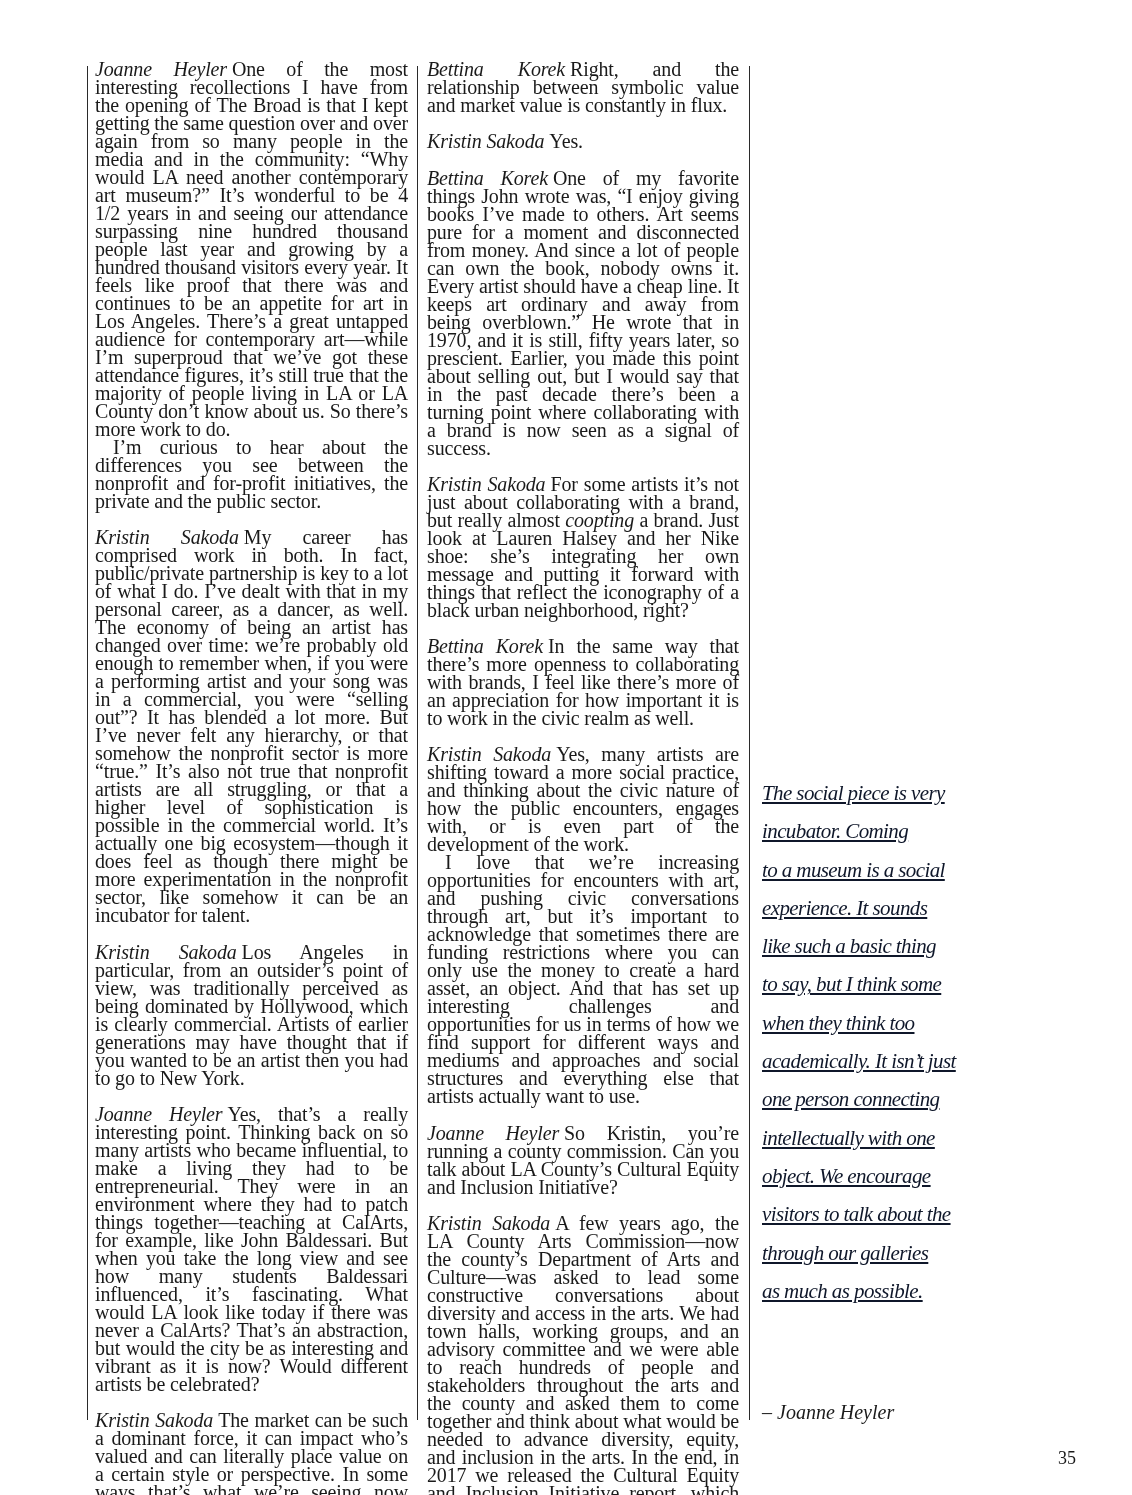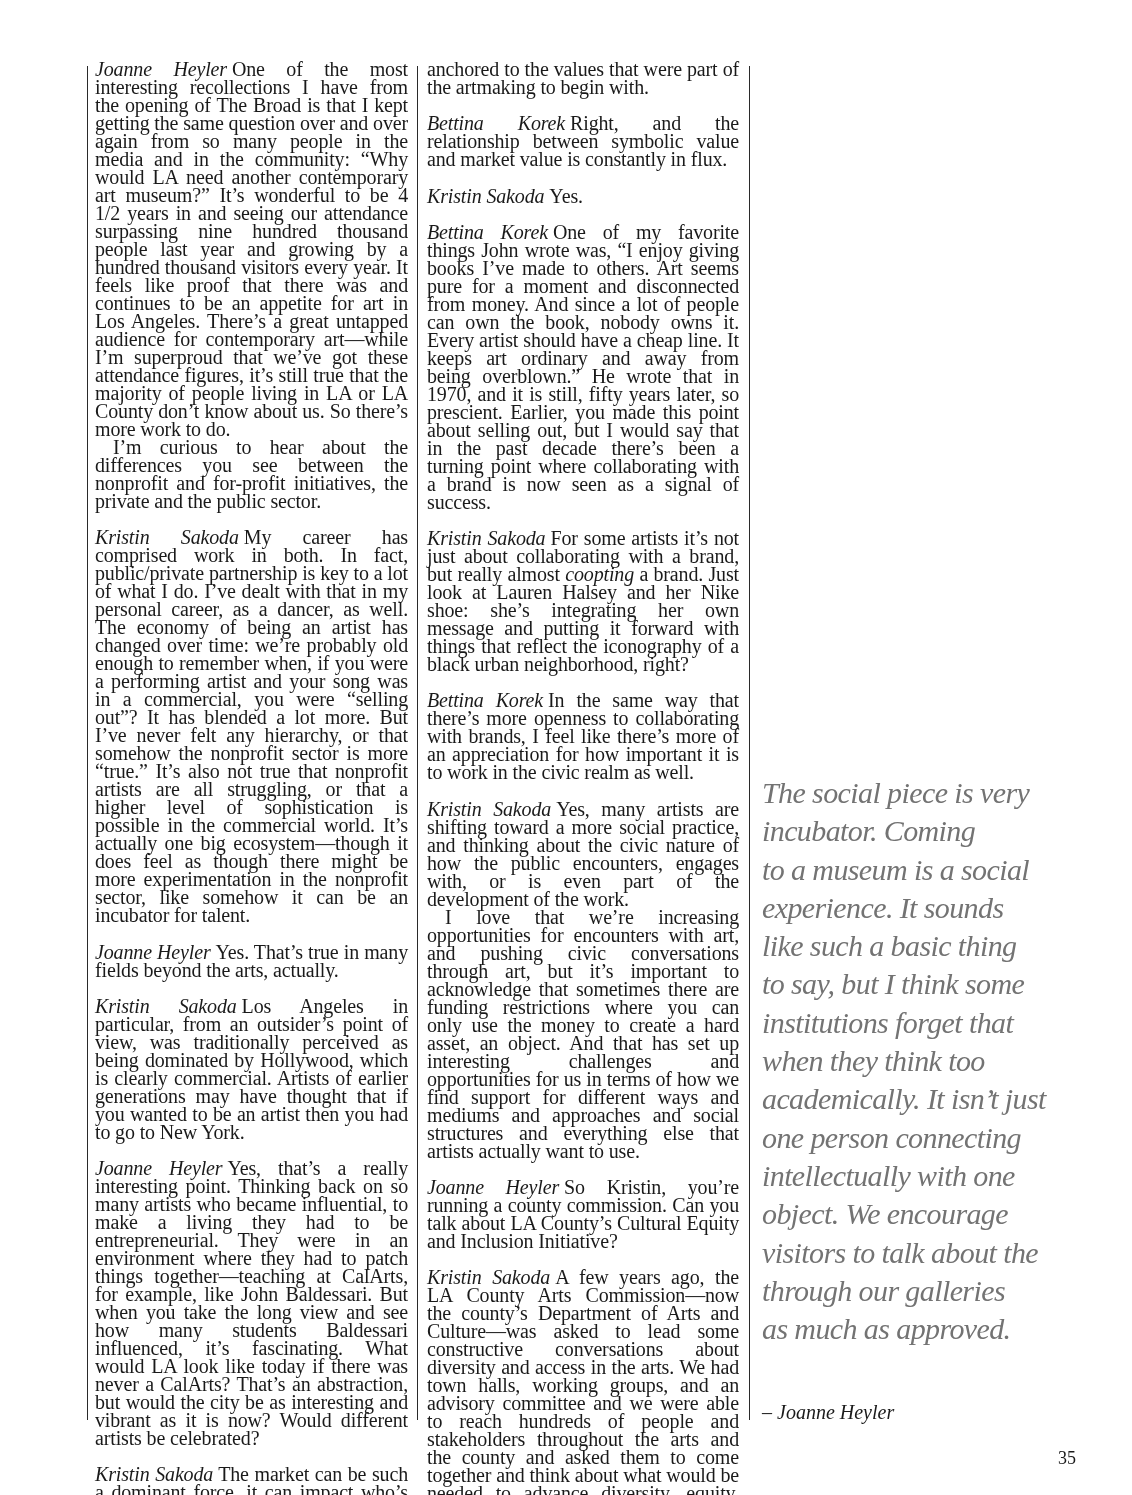--- a/index.html
+++ b/index.html
@@ -54,24 +54,25 @@
     margin-right: 5px;
   }
   .em { font-style: italic; }
 
   .pullquote {
     position: absolute;
     left: 762px;
     top: 774px;
     width: 300px;
     font-style: italic;
-    font-size: 30px;
+    font-size: 21px;
     line-height: 38.3px;
     letter-spacing: -0.6px;
-    color: #737373;
+    color: #0f172a;
+    text-decoration: underline;
   }
   .pullquote .pq-line { display: block; white-space: nowrap; }
   .attribution {
     position: absolute;
     left: 762px;
     top: 1401px;
     font-style: italic;
     font-size: 20px;
     color: #1a1a1a;
   }
@@ -92,40 +93,34 @@
 
 <div class="col col-1">
   <p class="para">
     <span class="speaker">Joanne Heyler</span><span>One of the most interesting recollections I have from the opening of The Broad is that I kept getting the same question over and over again from so many people in the media and in the community: “Why would LA need another contemporary art museum?” It’s wonderful to be 4 1/2 years in and seeing our attendance surpassing nine hundred thousand people last year and growing by a hundred thousand visitors every year. It feels like proof that there was and continues to be an appetite for art in Los Angeles. There’s a great untapped audience for contemporary art—while I’m superproud that we’ve got these attendance figures, it’s still true that the majority of people living in LA or LA County don’t know about us. So there’s more work to do.</span>
     <span class="cont">I’m curious to hear about the differences you see between the nonprofit and for-profit initiatives, the private and the public sector.</span>
   </p>
   <p class="para">
     <span class="speaker">Kristin Sakoda</span><span>My career has comprised work in both. In fact, public/private partnership is key to a lot of what I do. I’ve dealt with that in my personal career, as a dancer, as well. The economy of being an artist has changed over time: we’re probably old enough to remember when, if you were a performing artist and your song was in a commercial, you were “selling out”? It has blended a lot more. But I’ve never felt any hierarchy, or that somehow the nonprofit sector is more “true.” It’s also not true that nonprofit artists are all struggling, or that a higher level of sophistication is possible in the commercial world. It’s actually one big ecosystem—though it does feel as though there might be more experimentation in the nonprofit sector, like somehow it can be an incubator for talent.</span>
   </p>
   <p class="para">
-    <span class="speaker">Joanne Heyler</span><span>Yes. That’s true in many fields beyond the arts, actually.</span>
-  </p>
-  <p class="para">
     <span class="speaker">Kristin Sakoda</span><span>Los Angeles in particular, from an outsider’s point of view, was traditionally perceived as being dominated by Hollywood, which is clearly commercial. Artists of earlier generations may have thought that if you wanted to be an artist then you had to go to New York.</span>
   </p>
   <p class="para">
     <span class="speaker">Joanne Heyler</span><span>Yes, that’s a really interesting point. Thinking back on so many artists who became influential, to make a living they had to be entrepreneurial. They were in an environment where they had to patch things together—teaching at CalArts, for example, like John Baldessari. But when you take the long view and see how many students Baldessari influenced, it’s fascinating. What would LA look like today if there was never a CalArts? That’s an abstraction, but would the city be as interesting and vibrant as it is now? Would different artists be celebrated?</span>
   </p>
   <p class="para">
     <span class="speaker">Kristin Sakoda</span><span>The market can be such a dominant force, it can impact who’s valued and can literally place value on a certain style or perspective. In some ways that’s what we’re seeing now with so many African American artists being recognized as seminal, but their work has always been great American art, right? There’s this evolving valuation, which is external, that’s happening now. It’s not the values of the artists themselves, or the values the communities placed on them.</span>
   </p>
   <p class="para">
     <span class="speaker">Joanne Heyler</span><span>The market can have its own language, and it’s not always a language completely</span>
   </p>
 </div>
 
 <div class="col col-2">
-  <p class="para">
-    <span>anchored to the values that were part of the artmaking to begin with.</span>
-  </p>
   <p class="para">
     <span class="speaker">Bettina Korek</span><span>Right, and the relationship between symbolic value and market value is constantly in flux.</span>
   </p>
   <p class="para">
     <span class="speaker">Kristin Sakoda</span><span>Yes.</span>
   </p>
   <p class="para">
     <span class="speaker">Bettina Korek</span><span>One of my favorite things John wrote was, “I enjoy giving books I’ve made to others. Art seems pure for a moment and disconnected from money. And since a lot of people can own the book, nobody owns it. Every artist should have a cheap line. It keeps art ordinary and away from being overblown.” He wrote that in 1970, and it is still, fifty years later, so prescient. Earlier, you made this point about selling out, but I would say that in the past decade there’s been a turning point where collaborating with a brand is now seen as a signal of success.</span>
   </p>
   <p class="para">
@@ -147,25 +142,24 @@
   </p>
 </div>
 
 <div class="pullquote">
   <span class="pq-line">The social piece is very</span>
   <span class="pq-line">incubator. Coming</span>
   <span class="pq-line">to a museum is a social</span>
   <span class="pq-line">experience. It sounds</span>
   <span class="pq-line">like such a basic thing</span>
   <span class="pq-line">to say, but I think some</span>
-  <span class="pq-line">institutions forget that</span>
   <span class="pq-line">when they think too</span>
   <span class="pq-line">academically. It isn’t just</span>
   <span class="pq-line">one person connecting</span>
   <span class="pq-line">intellectually with one</span>
   <span class="pq-line">object. We encourage</span>
   <span class="pq-line">visitors to talk about the</span>
   <span class="pq-line">through our galleries</span>
-  <span class="pq-line">as much as approved.</span>
+  <span class="pq-line">as much as possible.</span>
 </div>
 <div class="attribution">– Joanne Heyler</div>
 
 <div class="page-number">35</div>
 
 </body></html>

